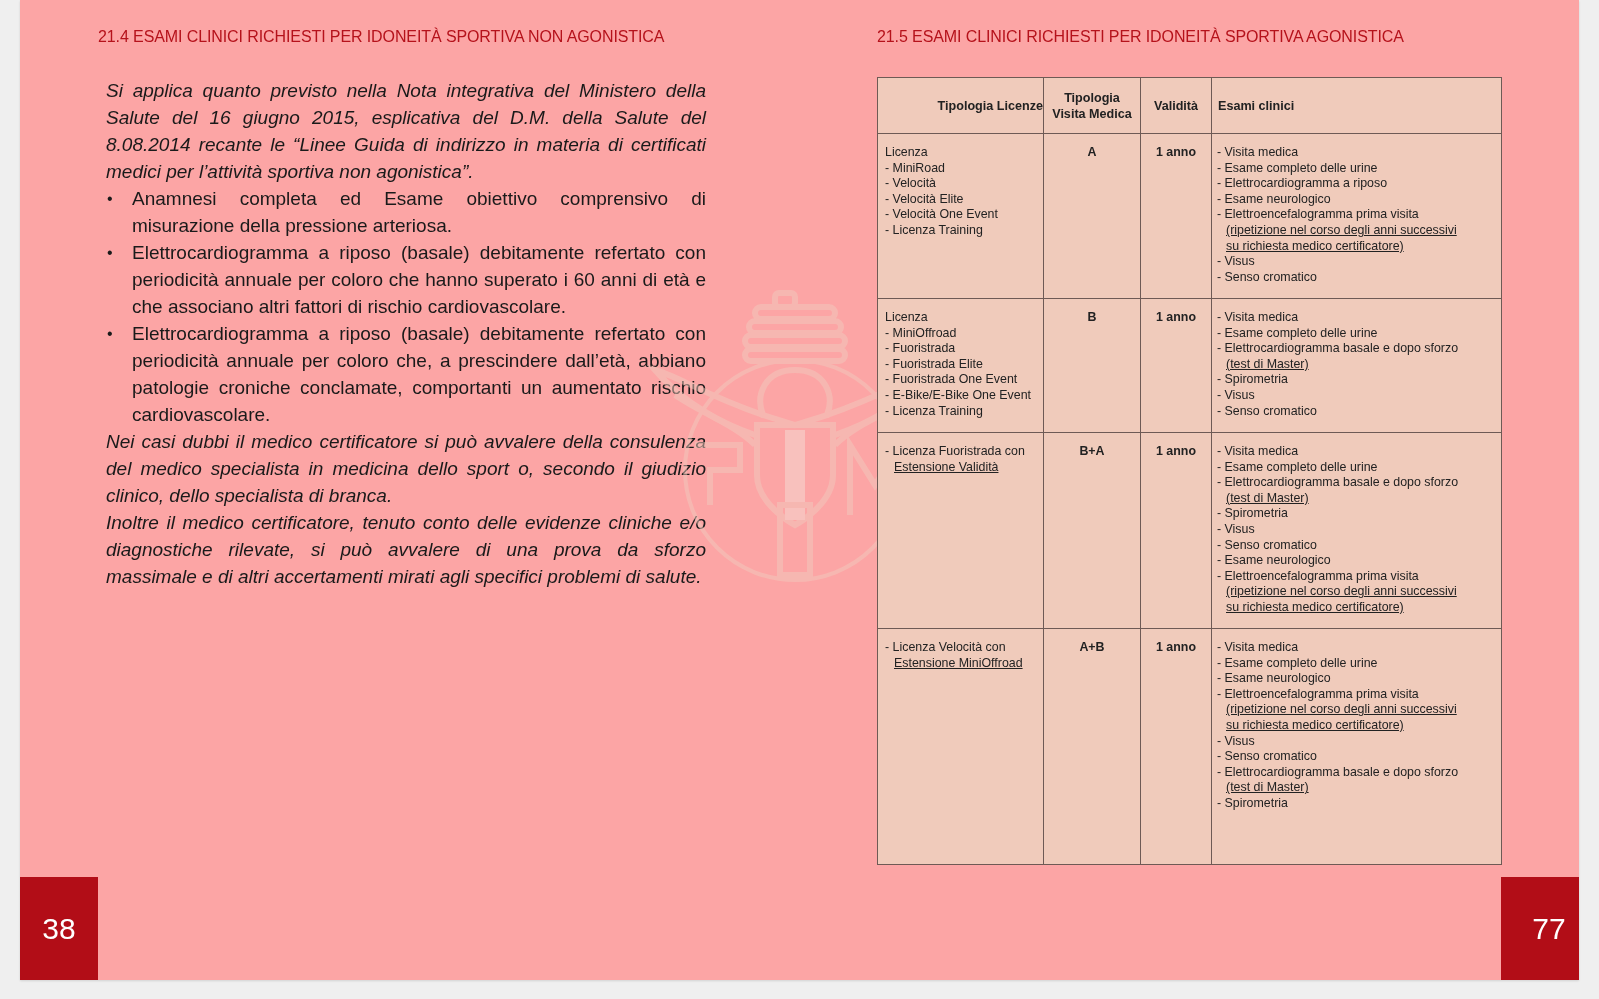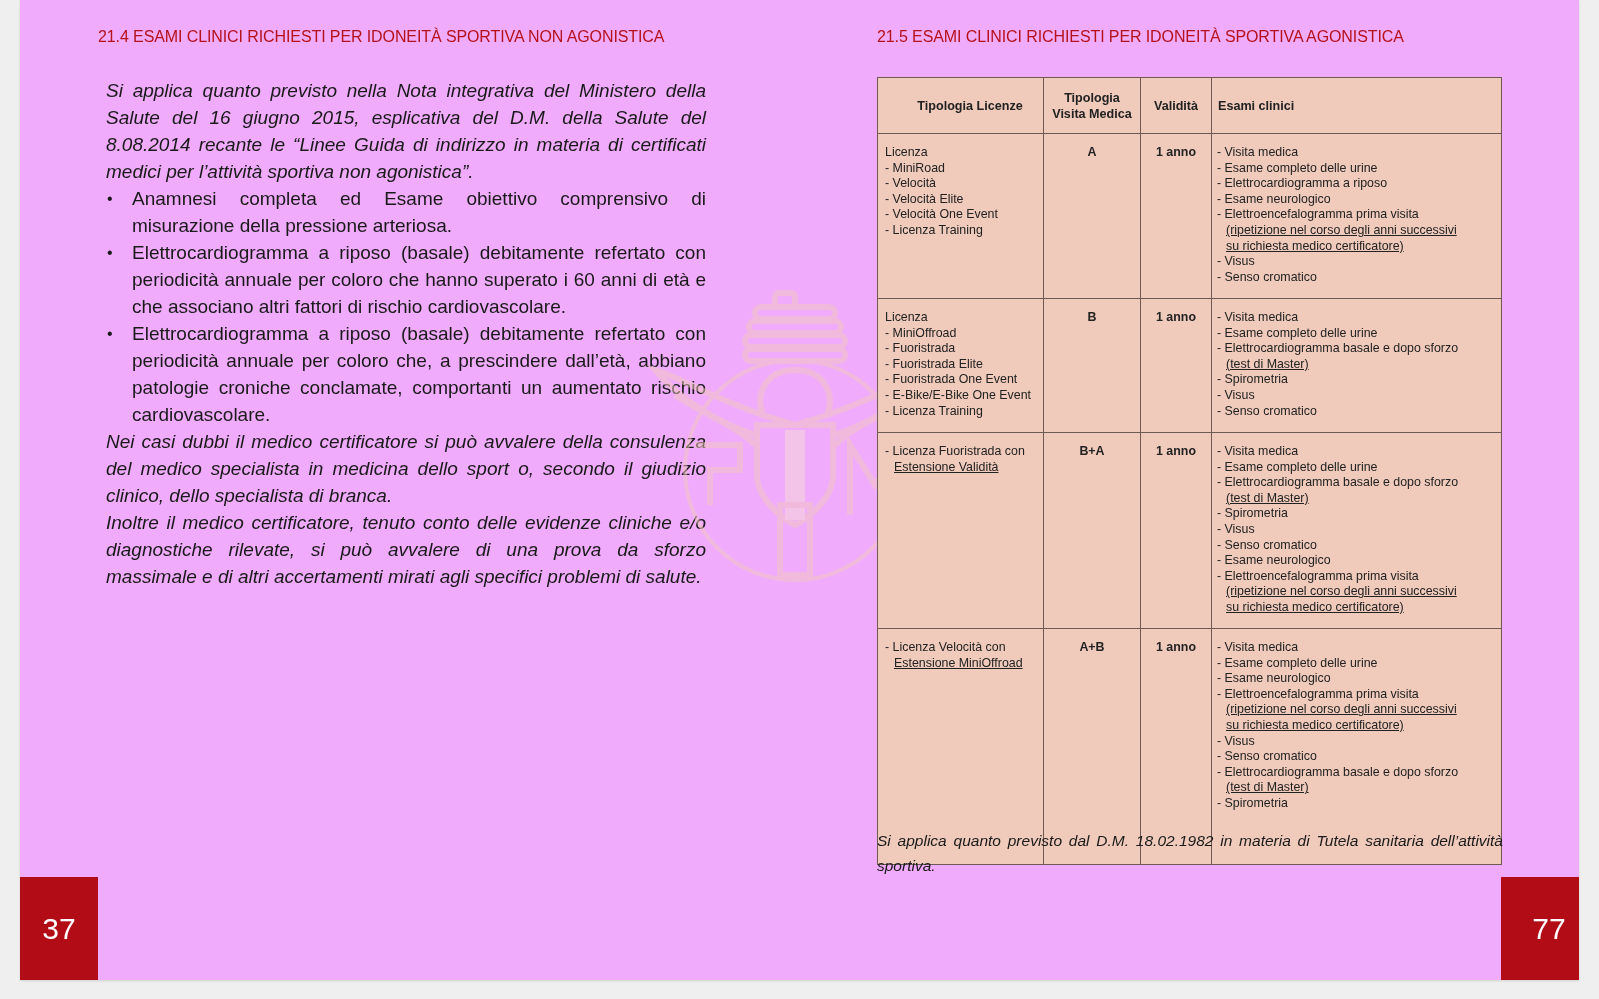--- a/index.html
+++ b/index.html
@@ -1,21 +1,21 @@
 <!DOCTYPE html>
 <html><head>
 <meta charset="utf-8">
 <style>
   * { box-sizing: border-box; margin: 0; padding: 0; }
   html, body { width: 1599px; height: 999px; overflow: hidden; }
   body { background: #efefef; font-family: "Liberation Sans", sans-serif; color: #1a1a1a; position: relative; }
 
   .spread {
     position: absolute; left: 20px; top: 0; width: 1559px; height: 980px;
-    background: #f0abfc; box-shadow: 0 1px 2px rgba(0,0,0,0.12);
+    background: #fca5a5; box-shadow: 0 1px 2px rgba(0,0,0,0.12);
   }
 
   .heading {
     position: absolute; top: 28px; font-size: 16px; font-weight: normal;
     color: #b5121b; letter-spacing: -0.1px; white-space: nowrap;
   }
   .heading-left { left: 78px; }
   .heading-right { left: 857px; }
 
   .left-body {
@@ -38,21 +38,21 @@
   table.exams {
     border-collapse: collapse; background: #f0cbbb;
     font-size: 12.4px; line-height: 15.6px; color: #222;
   }
   table.exams td, table.exams th {
     border: 1.5px solid #6e5a55; vertical-align: top;
   }
   table.exams th {
     font-weight: bold; vertical-align: middle; height: 56px; font-size: 12.6px; line-height: 16px;
   }
-  th.c1 { width: 166px; text-align: center; padding-left: 19px; }
+  th.c1 { width: 166px; text-align: right; padding-left: 19px; }
   th.c2 { width: 97px; text-align: center; }
   th.c3 { width: 71px; text-align: center; }
   th.c4 { width: 290px; text-align: left; padding-left: 6px; }
   td.c1 { padding: 11px 4px 0 7px; }
   td.c2 { text-align: center; font-weight: bold; padding-top: 11px; }
   td.c3 { text-align: center; font-weight: bold; padding-top: 11px; }
   td.c4 { padding: 11px 4px 0 5px; }
   .line { display: block; white-space: nowrap; }
   .line.indent { padding-left: 9px; text-decoration: underline; }
   tr.r1 td { height: 165px; }
@@ -105,21 +105,21 @@
       <path d="M270 120 C 240 140 210 150 190 170"></path>
       <path d="M112 150 L 188 150 L 188 200 C 188 230 150 250 150 250 C 150 250 112 230 112 200 Z"></path>
       <rect x="140" y="155" width="20" height="90" fill="#f6ddd5" stroke="none"></rect>
       <circle cx="150" cy="195" r="110" stroke-width="4"></circle>
       <rect x="135" y="230" width="30" height="70"></rect>
       <path d="M50 170 L 95 170 L 95 195 L 65 195 L 65 230"></path>
       <path d="M205 240 L 205 170 L 230 210 L 255 170 L 255 240"></path>
     </g>
   </svg>
 
-  <div class="page-num page-num-left">37</div>
+  <div class="page-num page-num-left">38</div>
 
   <h2 class="heading heading-right">21.5 ESAMI CLINICI RICHIESTI PER IDONEITÀ SPORTIVA AGONISTICA</h2>
 
   <div class="table-wrap">
     <table class="exams">
       <thead>
         <tr>
           <th class="c1">Tipologia Licenze</th>
           <th class="c2">
             <span class="line">Tipologia</span>
@@ -218,16 +218,15 @@
             <span class="line">- Senso cromatico</span>
             <span class="line">- Elettrocardiogramma basale e dopo sforzo</span>
             <span class="line indent">(test di Master)</span>
             <span class="line">- Spirometria</span>
           </td>
         </tr>
       </tbody>
     </table>
   </div>
 
-  <p class="footnote">Si applica quanto previsto dal D.M. 18.02.1982 in materia di Tutela sanitaria dell’attività sportiva.</p>
 
   <div class="page-num page-num-right">77</div>
 </div>
 
 </body></html>

